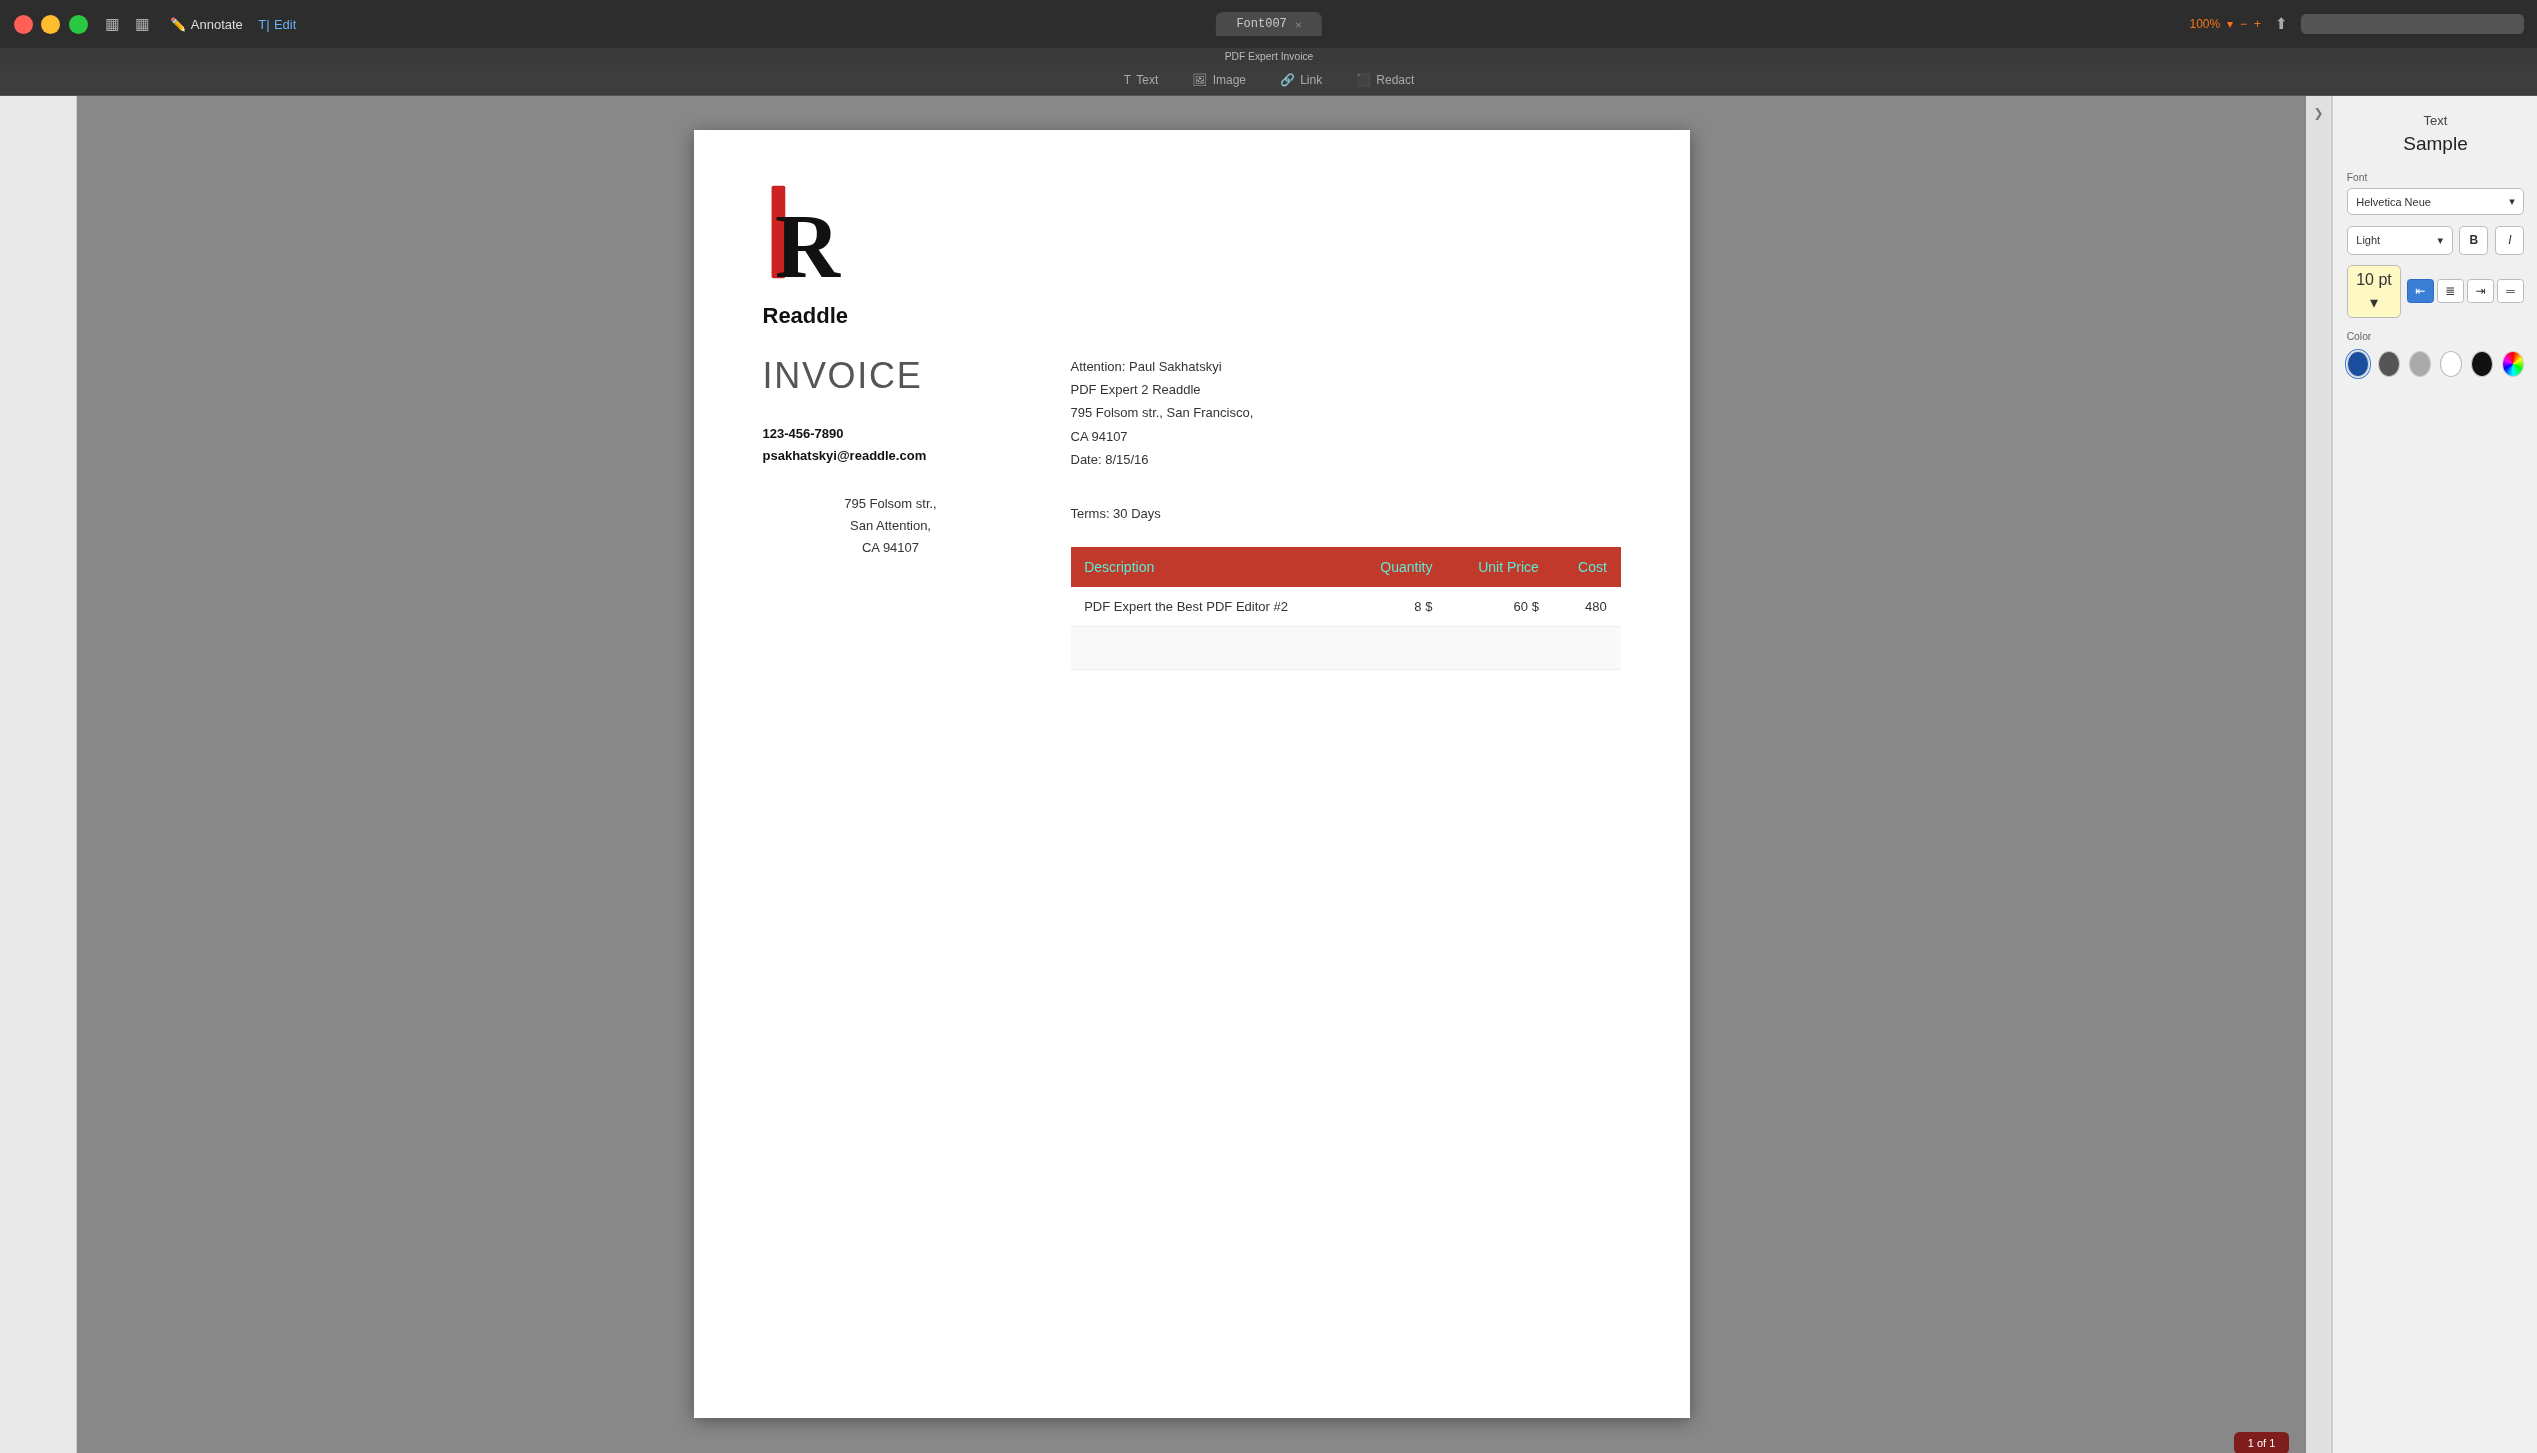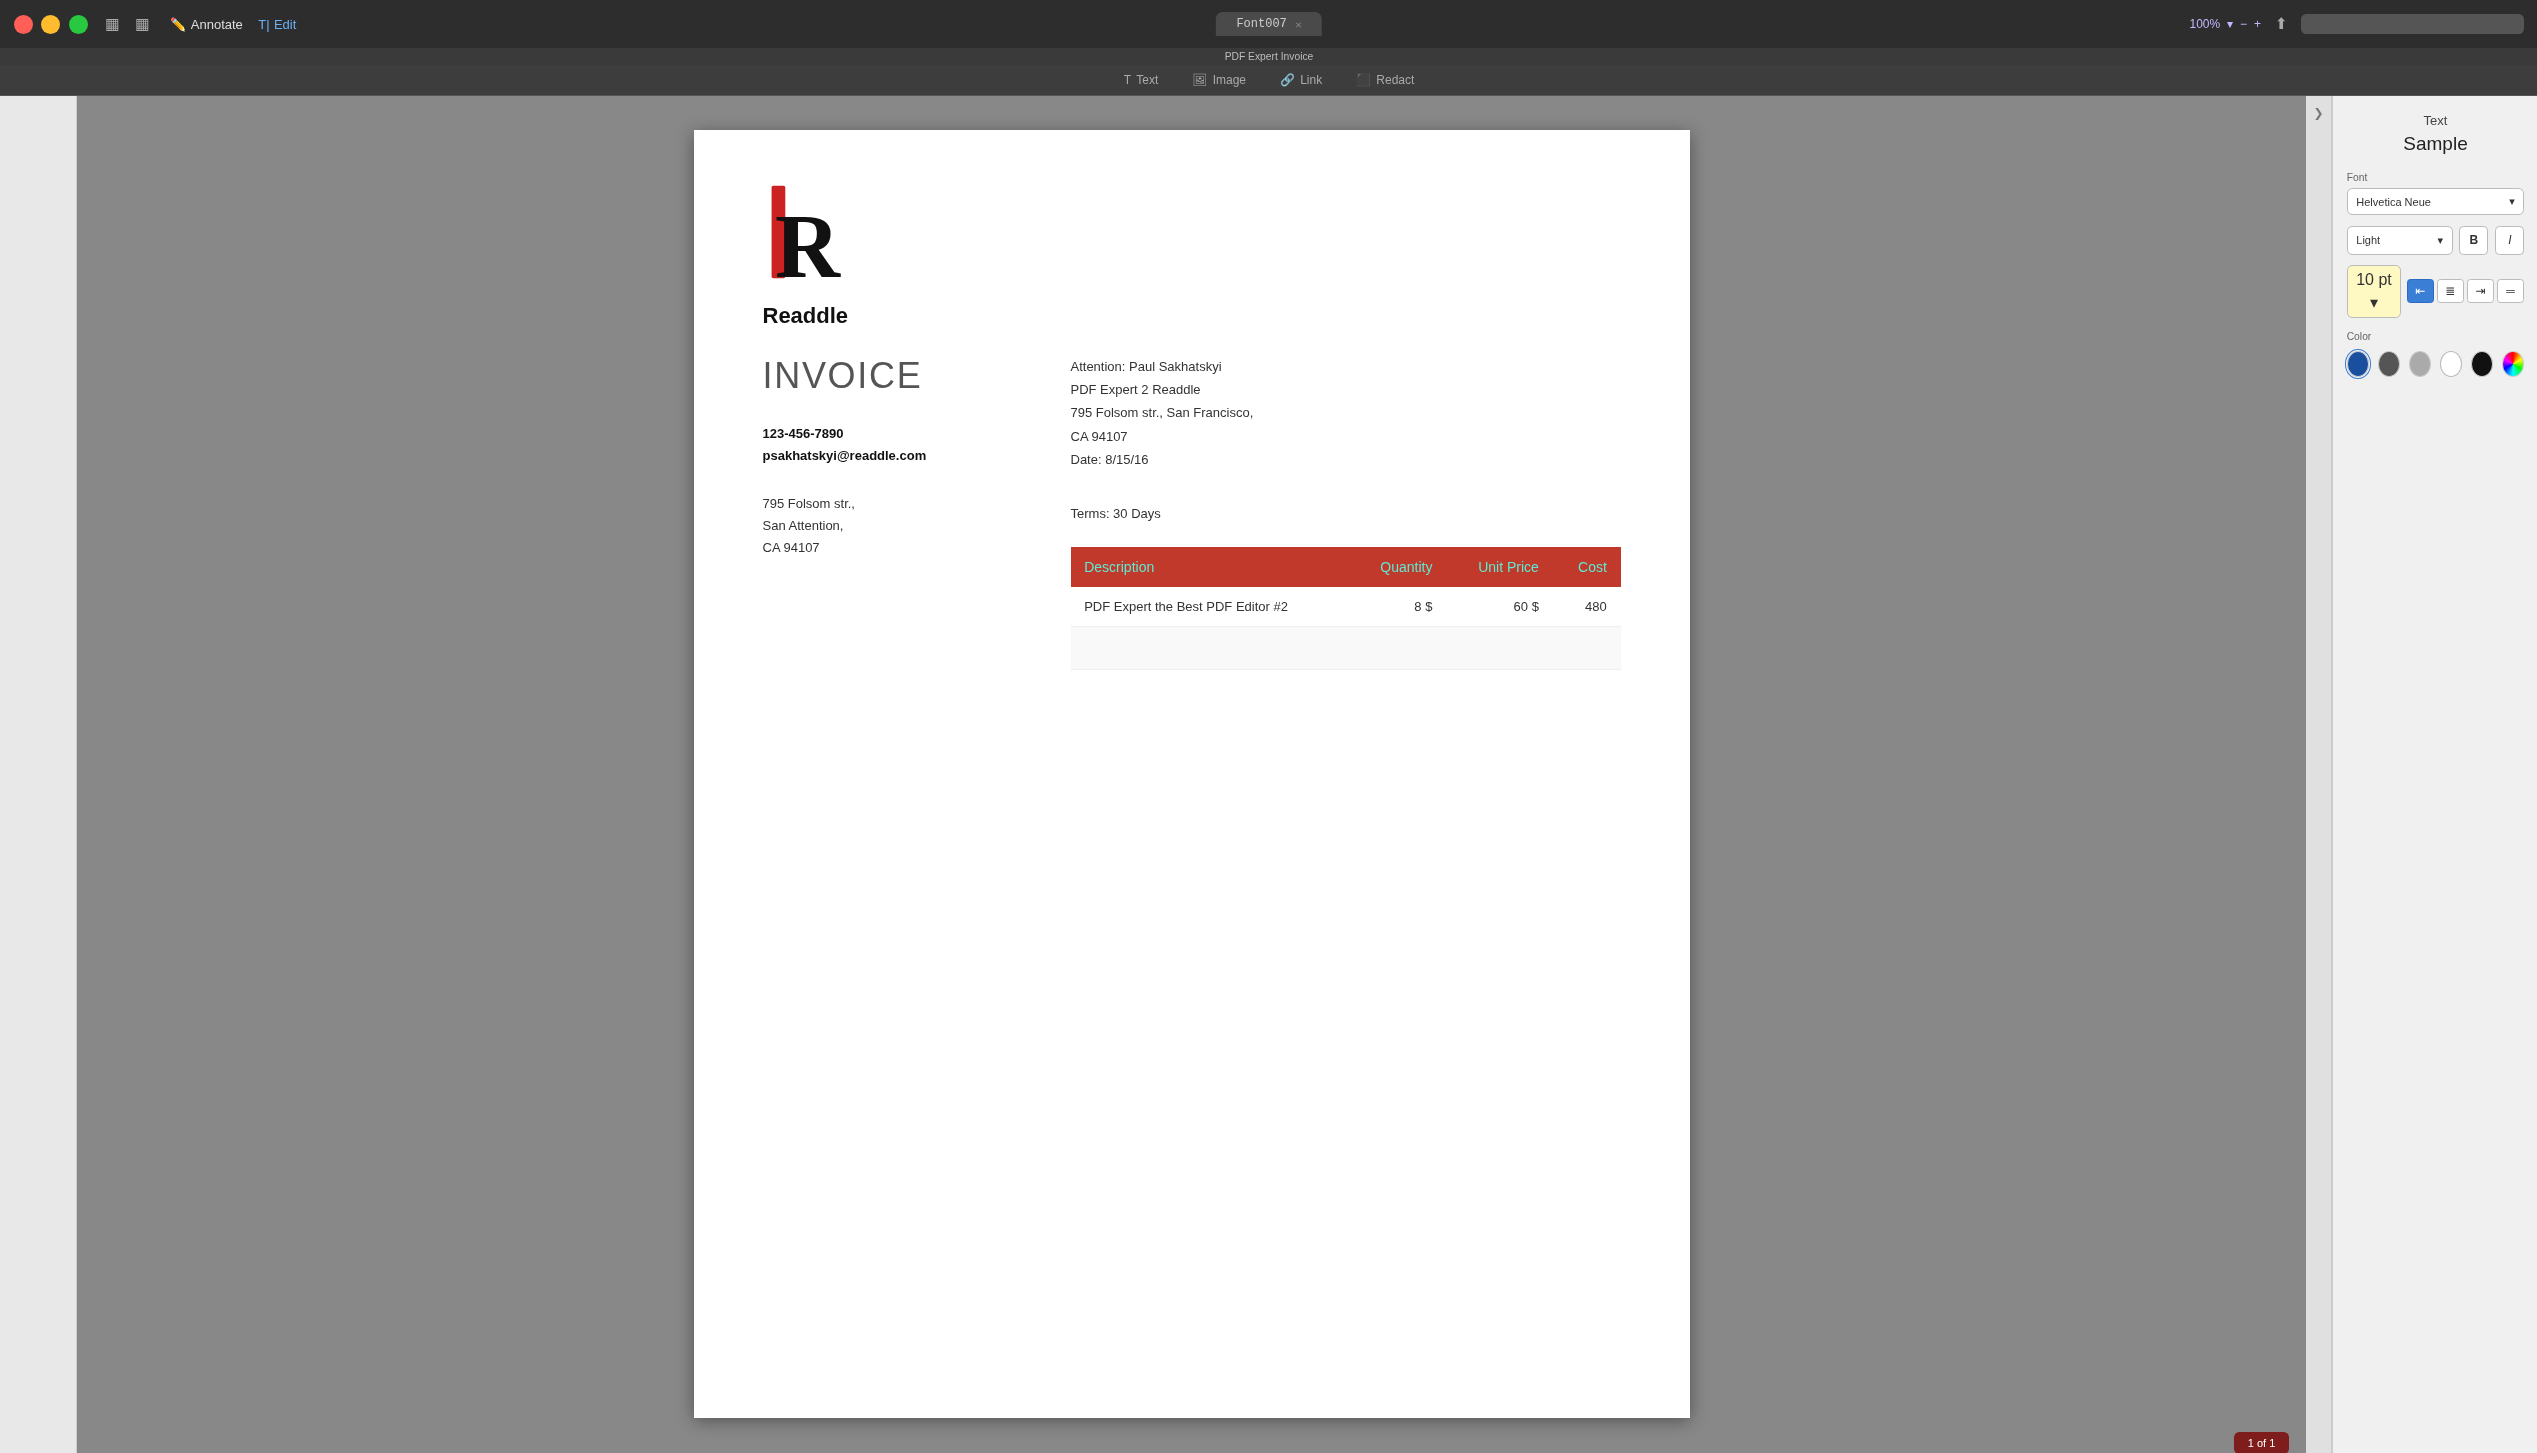--- a/index.html
+++ b/index.html
@@ -86,21 +86,21 @@
       position: absolute;
       right: 13.7px;
       display: flex;
       align-items: center;
       gap: 13.7px;
     }
     .zoom-control {
       display: flex;
       align-items: flex-start;
       gap: 6.9px;
-      color: #c4b5fd;
+      color: #f97316;
       font-size: 12px;
     }
     .search-box {
       background: #555;
       border: none;
       border-radius: 5.2px;
       padding: 4.3px 26px;
       color: #ccc;
       font-size: 11px;
       width: 223px;
@@ -193,20 +193,21 @@
       font-weight: 700;
       color: #111;
       line-height: 1.7;
       margin-bottom: 26px;
     }
 
     .address-info {
       font-size: 13px;
       color: #333;
       line-height: 1.7;
+      text-align: center;
     }
 
     .right-col {
       flex: 1;
     }
 
     .attention-block {
       font-size: 13px;
       color: #333;
       line-height: 1.8;

